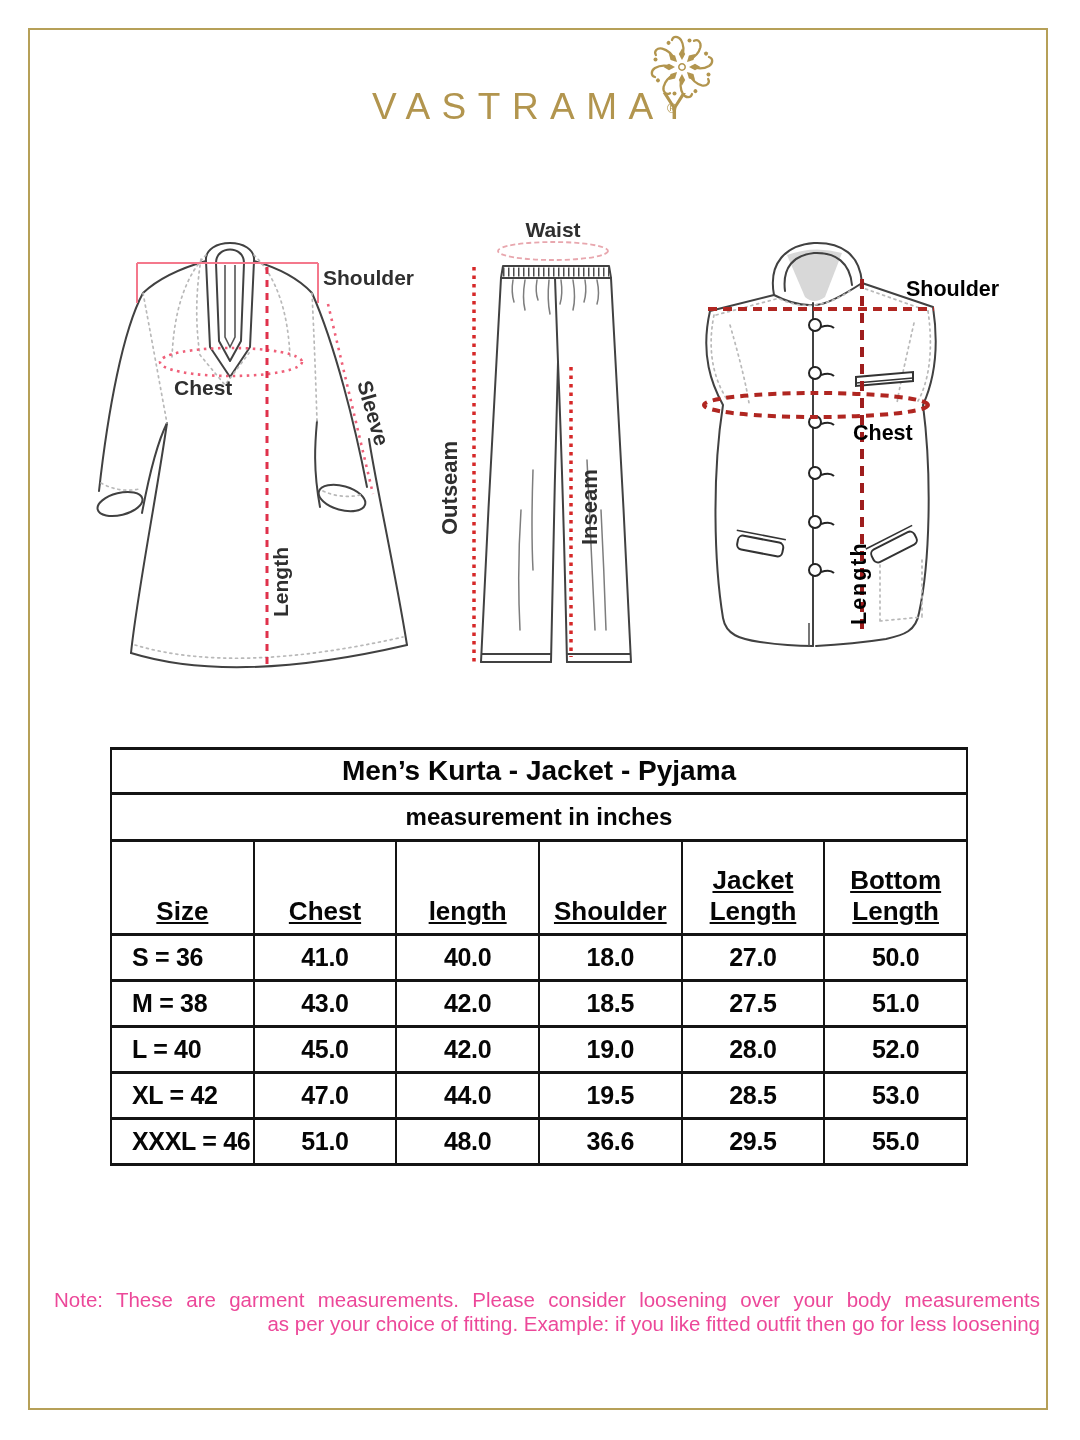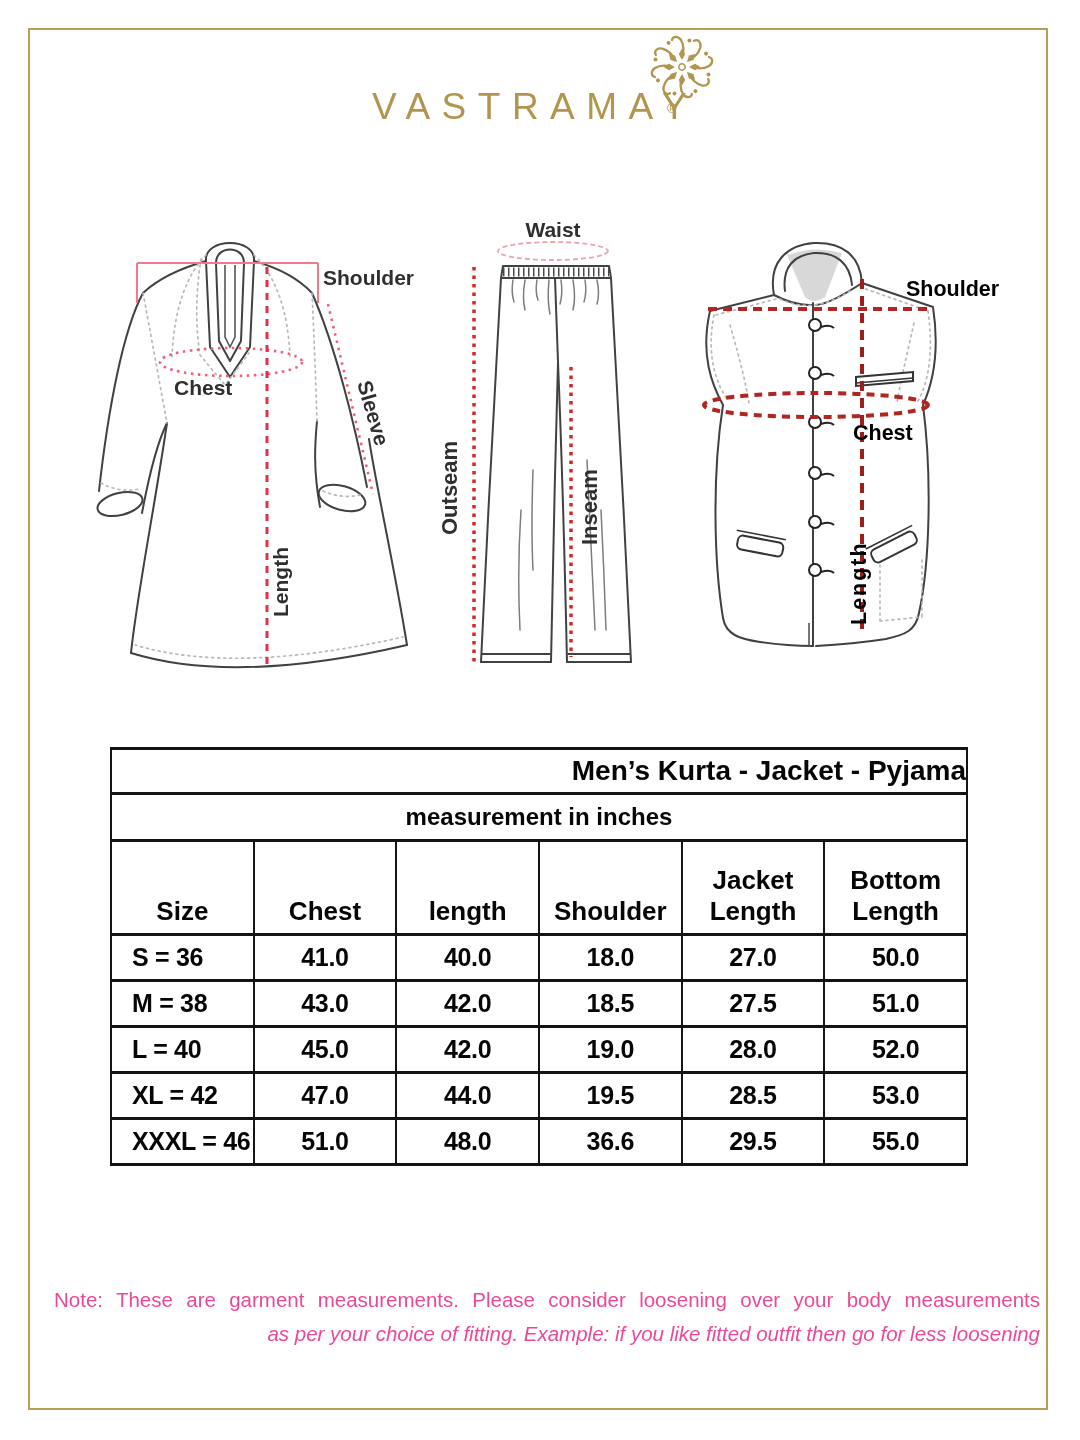--- a/index.html
+++ b/index.html
@@ -23,30 +23,30 @@
   .seam{fill:none;stroke:#b9b9b9;stroke-width:1.7;stroke-dasharray:2 4;stroke-linecap:round;}
   .crease{fill:none;stroke:#7d7d7d;stroke-width:1.5;stroke-linecap:round;}
   .dlabel{font-family:"Liberation Sans",sans-serif;font-weight:700;font-size:21px;fill:#2f2f2f;}
   .dlabel-strong{font-family:"Liberation Sans",sans-serif;font-weight:700;font-size:21.5px;fill:#000;}
   
   .size-table{position:absolute;left:110px;top:747px;width:858px;border-collapse:collapse;
        table-layout:fixed;color:#060606;background:#fff;}
   .size-table td,.size-table th{border-left:2px solid #141414;border-right:2px solid #141414;
        border-top:3px solid #141414;border-bottom:3px solid #141414;
        font-weight:bold;text-align:center;padding:0;}
-  .size-table .title-cell{height:42px;font-size:28px;text-align:right;}
+  .size-table .title-cell{height:42px;font-size:28px;}
   .size-table .subtitle-cell{height:44px;font-size:24px;}
   .size-table .head-cell{height:86px;font-size:26px;vertical-align:bottom;
-       padding-bottom:5px;line-height:1.22;}
+       padding-bottom:5px;line-height:1.22;text-decoration:underline;}
   .size-table .data-cell{height:43px;font-size:25px;letter-spacing:-0.3px;}
   .size-table .size-col{text-align:left;padding-left:20px;}
   
   .note{position:absolute;left:54px;top:1288px;width:986px;font-size:20.5px;color:#ec4899;}
   .note-line1{text-align:justify;text-align-last:justify;}
-  .note-line2{text-align:right;margin-top:10px;font-style:italic;}
+  .note-line2{text-align:right;margin-top:0;}
 </style>
 </head>
 <body>
 
 <div class="gold-frame"></div>
 
 <div class="brand-name">VASTRAMAY</div>
 <span class="reg-mark">®</span>
 <svg class="ornament" viewBox="0 0 68 64" aria-hidden="true">
   <defs>

